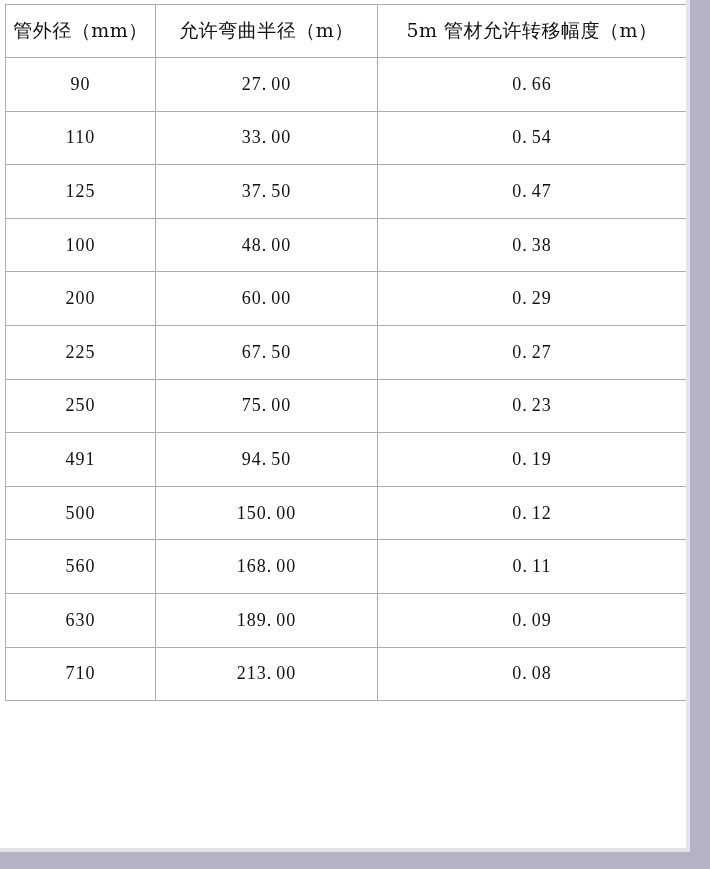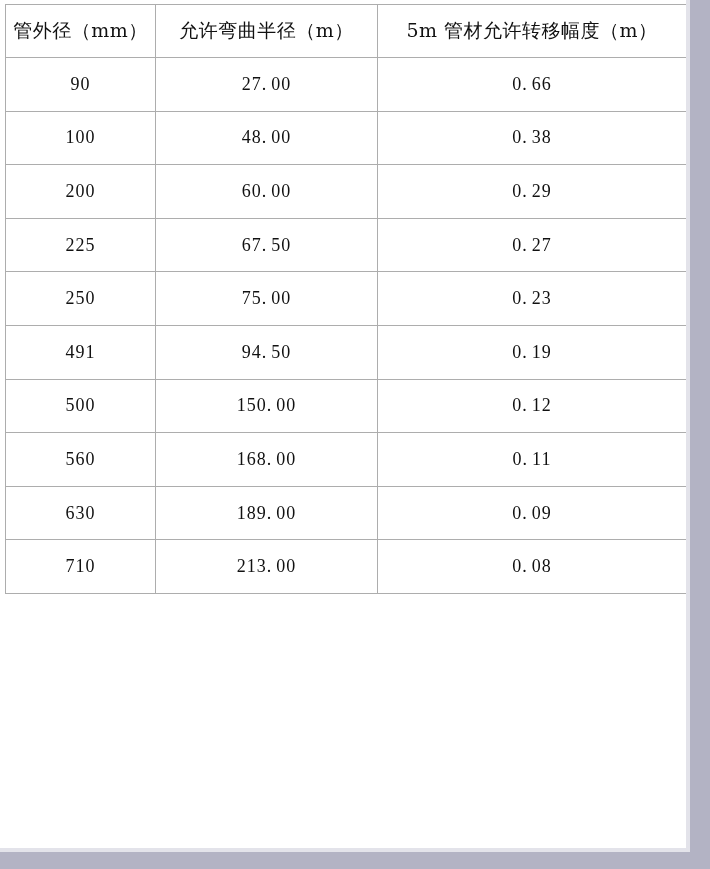--- a/index.html
+++ b/index.html
@@ -128,20 +128,30 @@
           <th>5m 管材允许转移幅度（m）</th>
         </tr>
       </thead>
       <tbody id="table-body">
           <tr>
             <td class="num">90</td>
             <td class="num">27.<span class="dec-gap"></span>00</td>
             <td class="num">0.<span class="dec-gap"></span>66</td>
           </tr>
           <tr>
+            <td class="num">110</td>
+            <td class="num">33.<span class="dec-gap"></span>00</td>
+            <td class="num">0.<span class="dec-gap"></span>54</td>
+          </tr>
+          <tr>
+            <td class="num">125</td>
+            <td class="num">37.<span class="dec-gap"></span>50</td>
+            <td class="num">0.<span class="dec-gap"></span>47</td>
+          </tr>
+          <tr>
             <td class="num">100</td>
             <td class="num">48.<span class="dec-gap"></span>00</td>
             <td class="num">0.<span class="dec-gap"></span>38</td>
           </tr>
           <tr>
             <td class="num">200</td>
             <td class="num">60.<span class="dec-gap"></span>00</td>
             <td class="num">0.<span class="dec-gap"></span>29</td>
           </tr>
           <tr>

